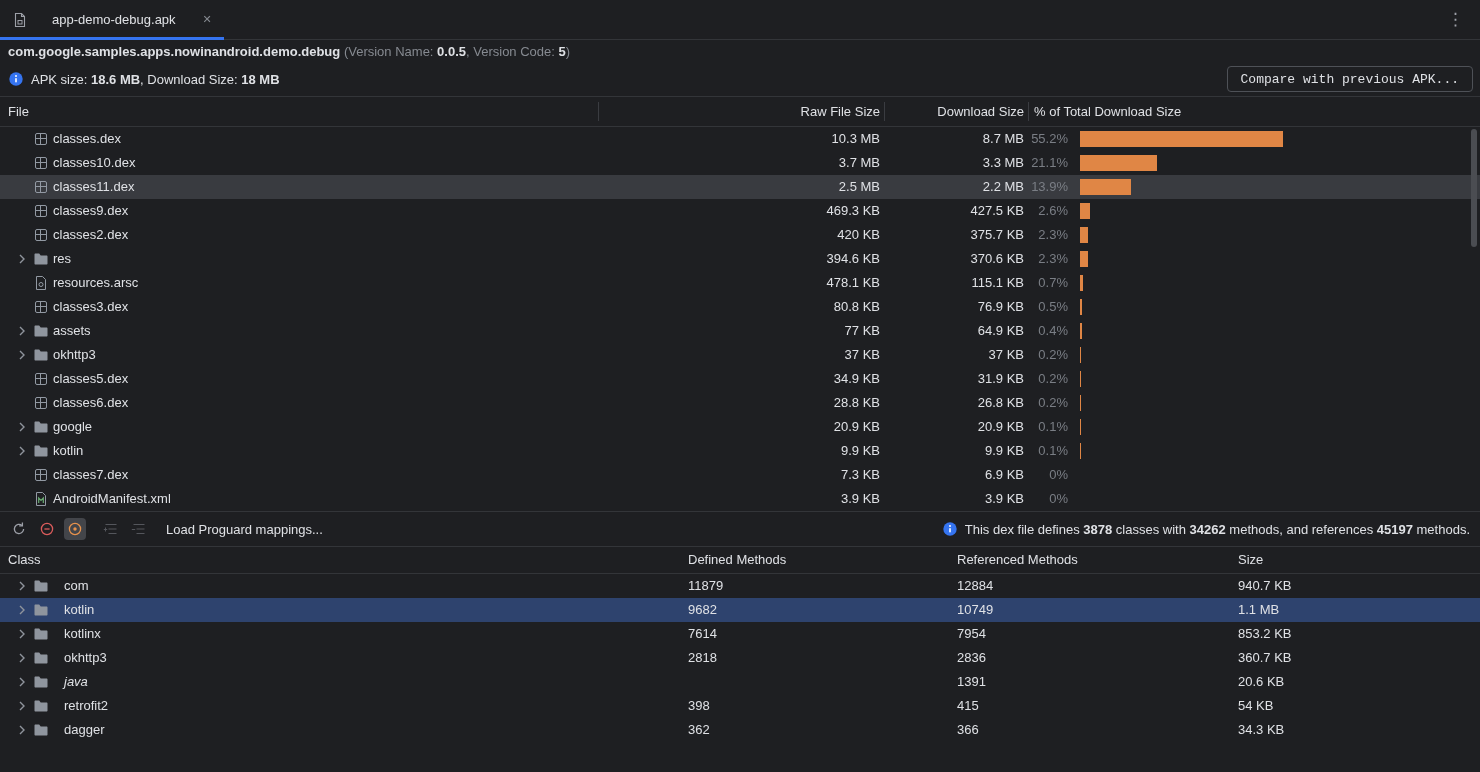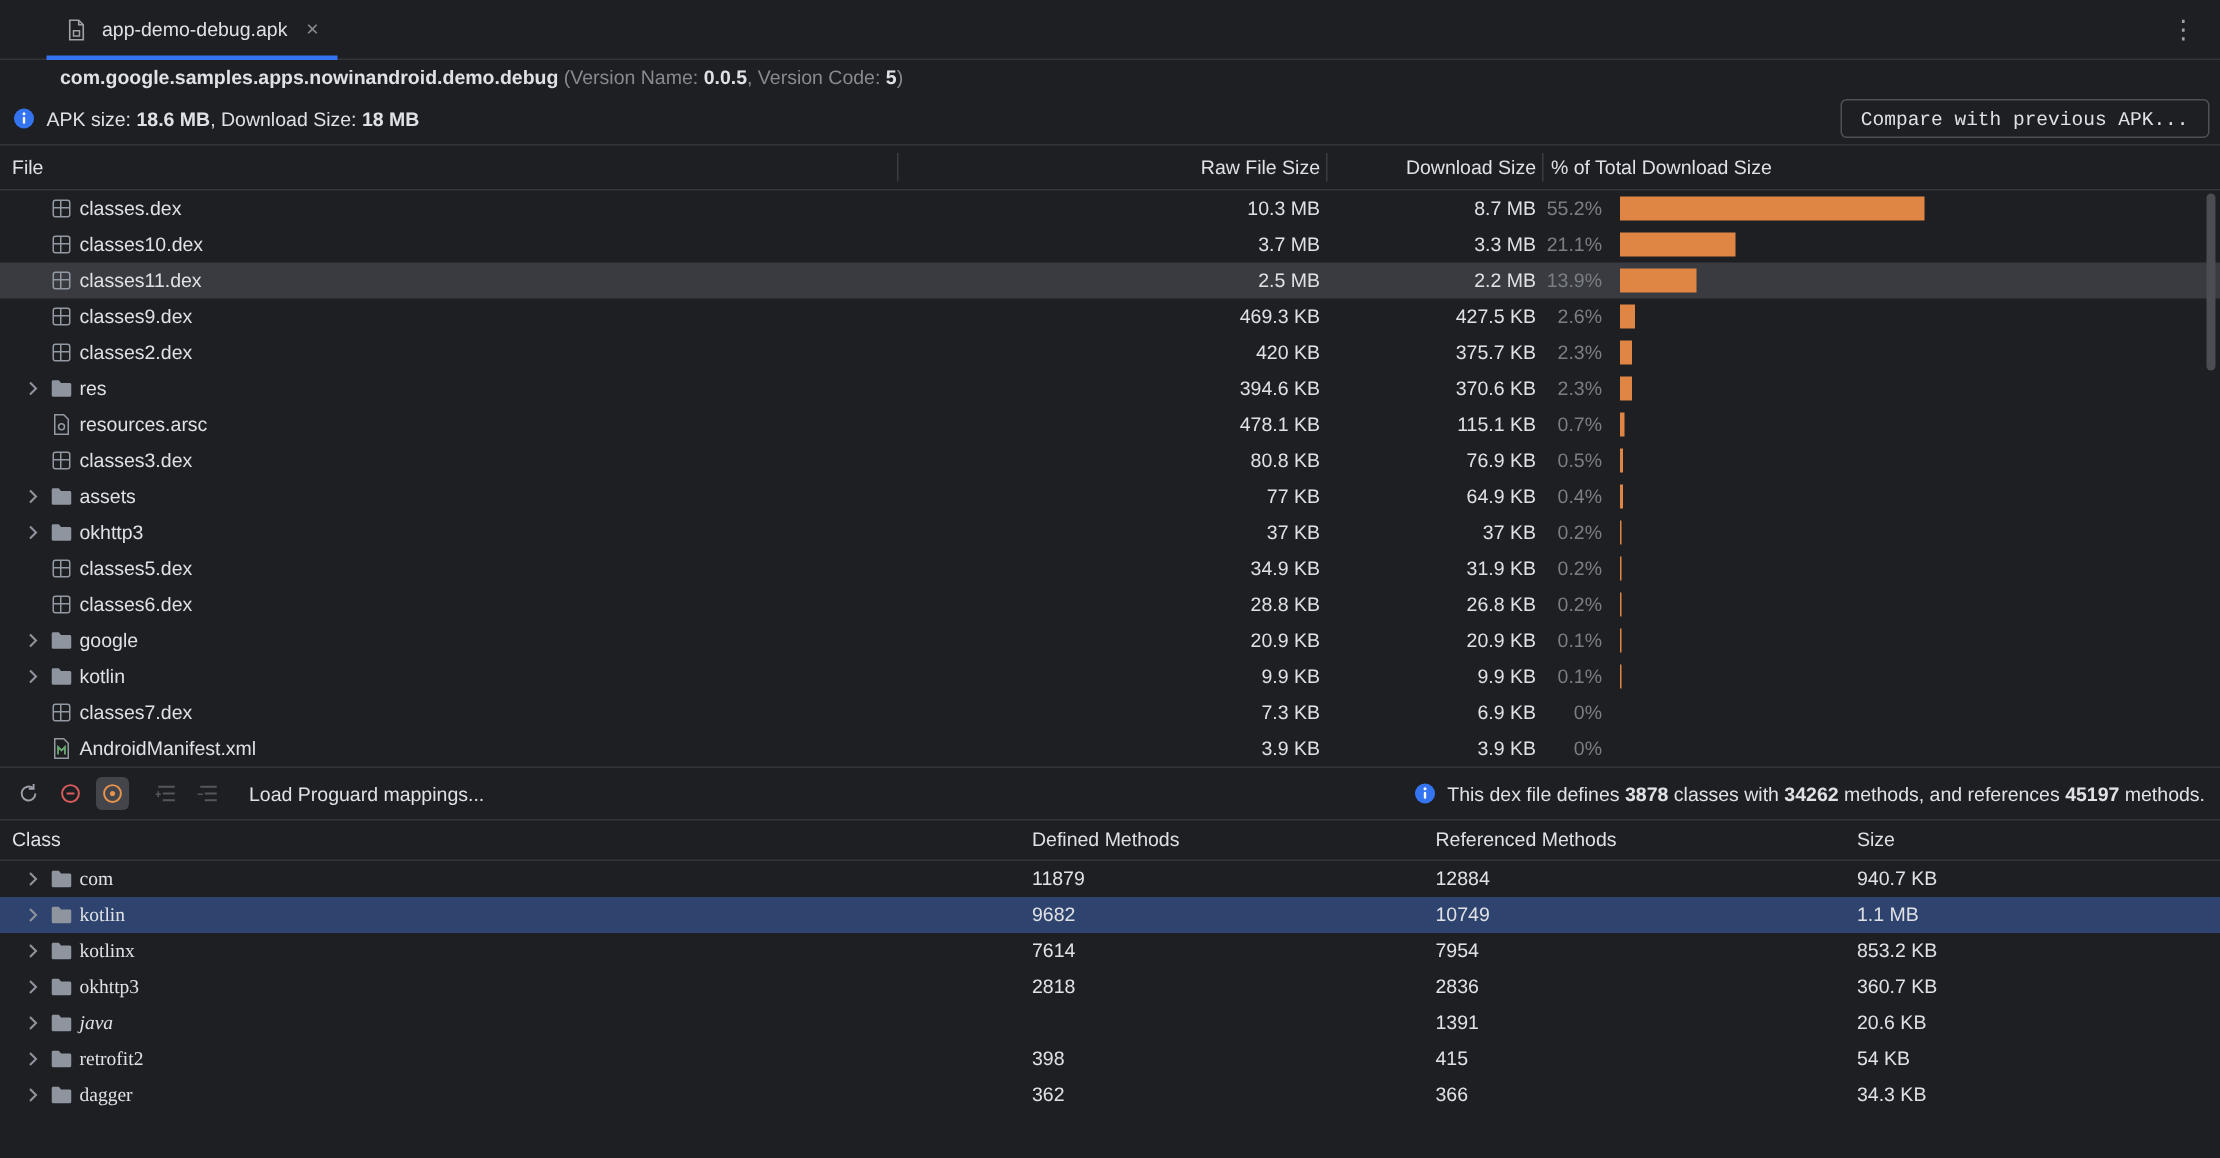--- a/index.html
+++ b/index.html
@@ -7,27 +7,27 @@
   body {
     width:1480px; height:772px; overflow:hidden;
     background:var(--bg,#1e1f22); color:var(--text,#dfe1e5);
     font-family:"Liberation Sans", sans-serif; font-size:13px;
   }
   .b { font-weight:bold; }
   .muted { color:var(--muted,#868a91); }
 
   
   .tabbar { height:40px; display:flex; align-items:stretch; border-bottom:1px solid var(--border,#333539); position:relative; }
-  .tab { display:flex; align-items:center; gap:9px; padding:0 12px; position:relative; cursor:default;margin-left:31px; }
+  .tab { display:flex; align-items:center; gap:24px; padding:0 12px; position:relative; cursor:default; }
   .tab::after { content:""; position:absolute; left:0; right:0; bottom:-1px; height:3px; background:var(--accent,#3574f0); }
   .tab-close { color:var(--muted,#868a91); font-size:11px; margin-left:3px; cursor:pointer; }
   .kebab { margin-left:auto; align-self:center; padding:0 16px; color:#9da0a8; font-size:17px; cursor:pointer; }
 
   
-  .pkgline { height:22px; display:flex; align-items:center; padding:0 8px; white-space:pre;margin-left:32px; }
+  .pkgline { height:22px; display:flex; align-items:center; padding:0 8px; white-space:pre; }
   .summary { height:34px; display:flex; align-items:center; padding:0 8px; white-space:pre; position:relative; }
   .info-icon { width:16px; height:16px; margin-right:7px; flex:none; display:inline-flex; }
   .compare-btn {
     position:absolute; right:7px; top:4px; height:26px; padding:0 13px;
     background:transparent; color:var(--text,#dfe1e5);
     border:1px solid #4e5157; border-radius:4px;
     font-family:Liberation Mono, monospace; font-size:13px; cursor:pointer;
   }
 
   
@@ -56,21 +56,21 @@
   .gap8 { margin-left:8px; }
   .load-label { margin-left:10px; cursor:pointer; white-space:pre; }
   .dexinfo { margin-left:auto; display:flex; align-items:center; white-space:pre; padding-right:0px; }
 
   
   .cthead { height:27px; position:relative; border-bottom:1px solid var(--border,#333539); }
   .cthead .hcell { line-height:26px;text-align:right; }
   #class-rows { height:197px; overflow:hidden; }
   .crow { height:24px; position:relative; cursor:default; }
   .crow.selected { background:var(--selblue,#2e436e); }
-  .cname { position:absolute; left:53px; line-height:24px; white-space:nowrap;font-family:Liberation Serif, serif; }
+  .cname { position:absolute; left:64px; line-height:24px; white-space:nowrap; }
   .cname.it { font-style:italic; }
   .cdef  { position:absolute; left:688px; line-height:24px; }
   .cref  { position:absolute; left:957px; line-height:24px; }
   .csize { position:absolute; left:1238px; line-height:24px; }
   .col-file { left:8px; }
   .col-raw { right:600px; }
   .col-dl { right:456px; }
   .col-pct { left:1034px; }
   .col-class { left:8px; }
   .col-def { left:688px; }

